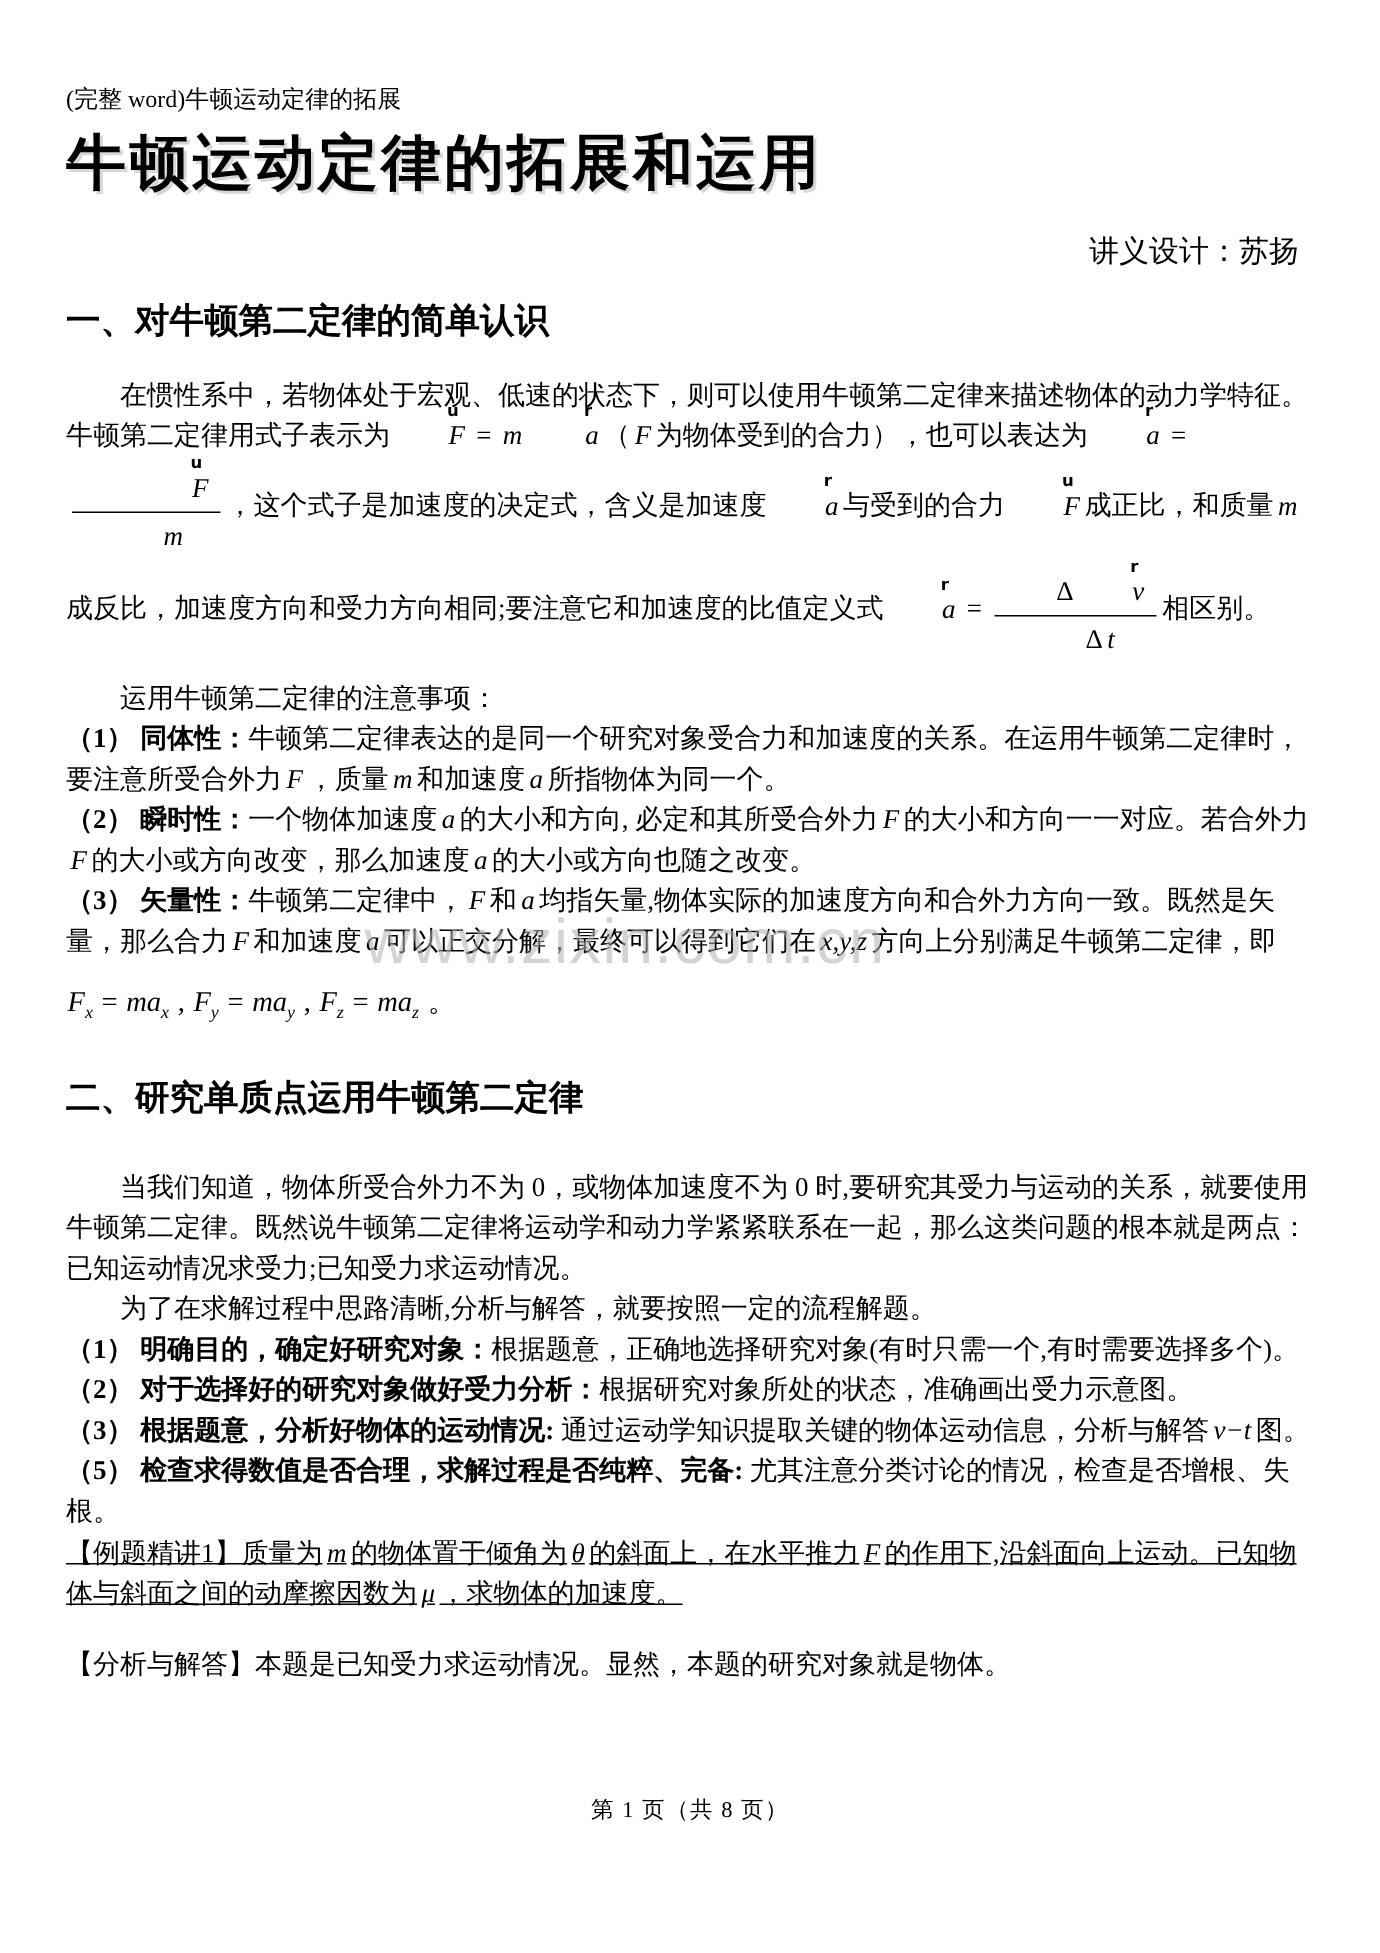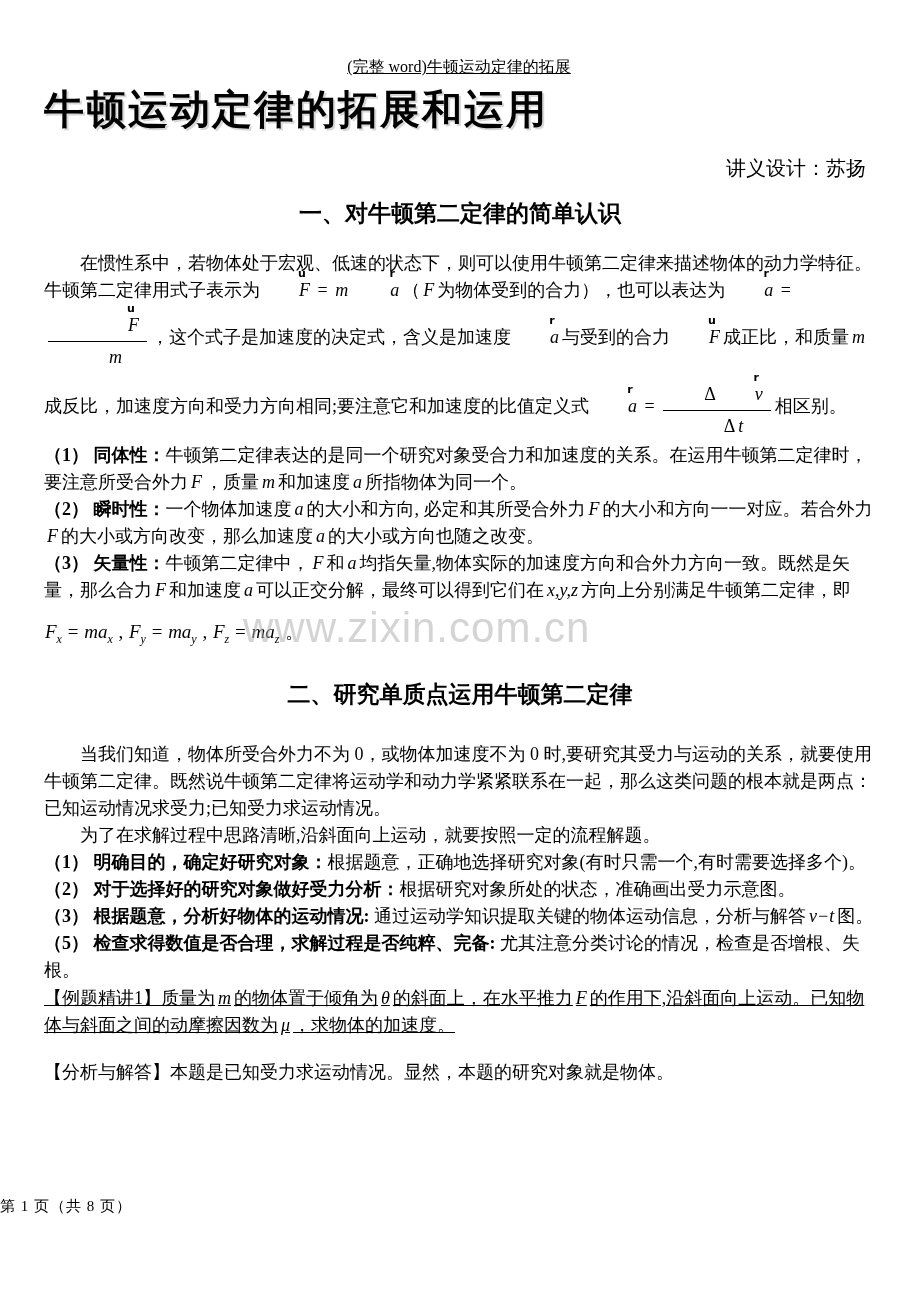--- a/index.html
+++ b/index.html
@@ -9,25 +9,24 @@
     width:920px;height:1302px;
     margin:0 auto;
     background:#ffffff;
     box-sizing:border-box;
     padding:56px 44px 0 44px;
     overflow:hidden;
     font-family:"Liberation Serif","DejaVu Serif",serif;
     color:#000;
   }
   .header-right{
-    text-align:center;
+    text-align:left;
     font-size:16px;
     line-height:22px;
     margin:0 2px 4px 0;
-    text-decoration:underline;
   }
   .doc-title{
     font-family:"Liberation Sans","DejaVu Sans",sans-serif;
     font-weight:900;
     font-size:40px;
     letter-spacing:2px;
     line-height:50px;
     margin:6px 0 12px 0;
     text-shadow:2px 2px 0 rgba(140,140,140,0.35);
   }
@@ -38,22 +37,22 @@
     margin:20px 10px 6px 0;
   }
   .doc-body{font-size:18px;line-height:27px;}
   .block{margin:0;}
   .h1{
     font-size:23px;
     font-weight:bold;
     line-height:32px;
     margin:24px 0 20px 0;
   }
-  .block[data-name="section-1-heading"]{margin-top:16px;text-align:center;}
-  .block[data-name="section-2-heading"]{margin-top:34px;margin-bottom:30px;text-align:center;}
+  .block[data-name="section-1-heading"]{margin-top:16px;}
+  .block[data-name="section-2-heading"]{margin-top:34px;margin-bottom:30px;}
   .p{margin:0;}
   .pi{text-indent:2em;margin:0;}
   .block[data-name="para-notes-intro"]{margin-top:10px;}
   .block[data-name="para-newton-formula"]{margin-top:2px;}
   .block[data-name="example-1"]{margin-top:1px;text-decoration:underline;}
   .block[data-name="analysis-1"]{margin-top:20px;}
   .fm{margin:14px 0 10px 0;font-size:19px;}
   .seg-n{font-style:normal;}
   .seg-b{font-weight:bold;}
   .seg-v{
@@ -91,20 +90,21 @@
     font-family:"Liberation Serif","DejaVu Serif",serif;
     font-style:italic;
     padding:0 1px;
     text-align:center;
   }
   .msub sub{font-size:12px;line-height:1;}
   .footer{
     position:absolute;
     left:0;right:0;
     bottom:86px;
+    text-align:center;
     font-size:15px;
     letter-spacing:1px;
   }
   .watermark{
     position:absolute;
     left:243px;
     top:604px;
     font-size:42px;
     font-family:"Liberation Sans","DejaVu Sans",sans-serif;
     color:rgba(176,176,176,0.55);
@@ -117,27 +117,28 @@
 </head>
 <body>
 
 <div class="page" data-name="document-page">
   <div class="header-right" data-name="page-header-text">(完整 word)牛顿运动定律的拓展</div>
   <div class="doc-title" data-name="document-title">牛顿运动定律的拓展和运用</div>
   <div class="byline" data-name="byline">讲义设计：苏扬</div>
   <div class="doc-body" data-name="document-body">
       <div class="block h1" data-name="section-1-heading"><span class="seg-n" data-name="text-segment">一、对牛顿第二定律的简单认识</span></div>
       <div class="block pi" data-name="para-newton-formula"><span class="seg-n" data-name="text-segment">在惯性系中，若物体处于宏观、低速的状态下，则可以使用牛顿第二定律来描述物体的动力学特征。牛顿第二定律用式子表示为</span><span class="vec" data-name="vector-symbol"><span class="mark" data-name="vector-arrow-mark">u</span>F</span><span class="seg-n" data-name="text-segment"> = </span><span class="seg-v" data-name="text-segment">m</span><span class="vec" data-name="vector-symbol"><span class="mark" data-name="vector-arrow-mark">r</span>a</span><span class="seg-n" data-name="text-segment">（</span><span class="seg-v" data-name="text-segment">F</span><span class="seg-n" data-name="text-segment">为物体受到的合力），也可以表达为</span><span class="vec" data-name="vector-symbol"><span class="mark" data-name="vector-arrow-mark">r</span>a</span><span class="seg-n" data-name="text-segment"> = </span><span class="frac" data-name="fraction"><span class="num" data-name="fraction-numerator"><span class="vec" data-name="vector-symbol"><span class="mark" data-name="vector-arrow-mark">u</span>F</span></span><span class="den" data-name="fraction-denominator"><span class="seg-v" data-name="text-segment">m</span></span></span><span class="seg-n" data-name="text-segment">，这个式子是加速度的决定式，含义是加速度</span><span class="vec" data-name="vector-symbol"><span class="mark" data-name="vector-arrow-mark">r</span>a</span><span class="seg-n" data-name="text-segment">与受到的合力</span><span class="vec" data-name="vector-symbol"><span class="mark" data-name="vector-arrow-mark">u</span>F</span><span class="seg-n" data-name="text-segment">成正比，和质量</span><span class="seg-v" data-name="text-segment">m</span><span class="seg-n" data-name="text-segment">成反比，加速度方向和受力方向相同;要注意它和加速度的比值定义式</span><span class="vec" data-name="vector-symbol"><span class="mark" data-name="vector-arrow-mark">r</span>a</span><span class="seg-n" data-name="text-segment"> = </span><span class="frac" data-name="fraction"><span class="num" data-name="fraction-numerator"><span class="seg-n" data-name="text-segment">Δ</span><span class="vec" data-name="vector-symbol"><span class="mark" data-name="vector-arrow-mark">r</span>v</span></span><span class="den" data-name="fraction-denominator"><span class="seg-n" data-name="text-segment">Δ</span><span class="seg-v" data-name="text-segment">t</span></span></span><span class="seg-n" data-name="text-segment">相区别。</span></div>
+      <div class="block pi" data-name="para-notes-intro"><span class="seg-n" data-name="text-segment">运用牛顿第二定律的注意事项：</span></div>
       <div class="block p" data-name="note-item-1"><span class="seg-b" data-name="text-segment">（1） </span><span class="seg-b" data-name="text-segment">同体性：</span><span class="seg-n" data-name="text-segment">牛顿第二定律表达的是同一个研究对象受合力和加速度的关系。在运用牛顿第二定律时，要注意所受合外力</span><span class="seg-v" data-name="text-segment">F</span><span class="seg-n" data-name="text-segment">，质量</span><span class="seg-v" data-name="text-segment">m</span><span class="seg-n" data-name="text-segment">和加速度</span><span class="seg-v" data-name="text-segment">a</span><span class="seg-n" data-name="text-segment">所指物体为同一个。</span></div>
       <div class="block p" data-name="note-item-2"><span class="seg-b" data-name="text-segment">（2） </span><span class="seg-b" data-name="text-segment">瞬时性：</span><span class="seg-n" data-name="text-segment">一个物体加速度</span><span class="seg-v" data-name="text-segment">a</span><span class="seg-n" data-name="text-segment">的大小和方向, 必定和其所受合外力</span><span class="seg-v" data-name="text-segment">F</span><span class="seg-n" data-name="text-segment">的大小和方向一一对应。若合外力</span><span class="seg-v" data-name="text-segment">F</span><span class="seg-n" data-name="text-segment">的大小或方向改变，那么加速度</span><span class="seg-v" data-name="text-segment">a</span><span class="seg-n" data-name="text-segment">的大小或方向也随之改变。</span></div>
       <div class="block p" data-name="note-item-3"><span class="seg-b" data-name="text-segment">（3） </span><span class="seg-b" data-name="text-segment">矢量性：</span><span class="seg-n" data-name="text-segment">牛顿第二定律中，</span><span class="seg-v" data-name="text-segment">F</span><span class="seg-n" data-name="text-segment">和</span><span class="seg-v" data-name="text-segment">a</span><span class="seg-n" data-name="text-segment">均指矢量,物体实际的加速度方向和合外力方向一致。既然是矢量，那么合力</span><span class="seg-v" data-name="text-segment">F</span><span class="seg-n" data-name="text-segment">和加速度</span><span class="seg-v" data-name="text-segment">a</span><span class="seg-n" data-name="text-segment">可以正交分解，最终可以得到它们在</span><span class="seg-v" data-name="text-segment">x,y,z</span><span class="seg-n" data-name="text-segment">方向上分别满足牛顿第二定律，即</span></div>
       <div class="block fm" data-name="formula-components"><span class="msub" data-name="subscript-term">F<sub>x</sub></span><span class="seg-n" data-name="text-segment"> = </span><span class="msub" data-name="subscript-term">ma<sub>x</sub></span><span class="seg-n" data-name="text-segment"> , </span><span class="msub" data-name="subscript-term">F<sub>y</sub></span><span class="seg-n" data-name="text-segment"> = </span><span class="msub" data-name="subscript-term">ma<sub>y</sub></span><span class="seg-n" data-name="text-segment"> , </span><span class="msub" data-name="subscript-term">F<sub>z</sub></span><span class="seg-n" data-name="text-segment"> = </span><span class="msub" data-name="subscript-term">ma<sub>z</sub></span><span class="seg-n" data-name="text-segment"> 。</span></div>
       <div class="block h1" data-name="section-2-heading"><span class="seg-n" data-name="text-segment">二、研究单质点运用牛顿第二定律</span></div>
       <div class="block pi" data-name="para-single-point"><span class="seg-n" data-name="text-segment">当我们知道，物体所受合外力不为 0，或物体加速度不为 0 时,要研究其受力与运动的关系，就要使用牛顿第二定律。既然说牛顿第二定律将运动学和动力学紧紧联系在一起，那么这类问题的根本就是两点：已知运动情况求受力;已知受力求运动情况。</span></div>
-      <div class="block pi" data-name="para-flow-intro"><span class="seg-n" data-name="text-segment">为了在求解过程中思路清晰,沿斜面向上运动，就要按照一定的流程解题。</span></div>
+      <div class="block pi" data-name="para-flow-intro"><span class="seg-n" data-name="text-segment">为了在求解过程中思路清晰,分析与解答，就要按照一定的流程解题。</span></div>
       <div class="block p" data-name="flow-step-1"><span class="seg-b" data-name="text-segment">（1） </span><span class="seg-b" data-name="text-segment">明确目的，确定好研究对象：</span><span class="seg-n" data-name="text-segment">根据题意，正确地选择研究对象(有时只需一个,有时需要选择多个)。</span></div>
       <div class="block p" data-name="flow-step-2"><span class="seg-b" data-name="text-segment">（2） </span><span class="seg-b" data-name="text-segment">对于选择好的研究对象做好受力分析：</span><span class="seg-n" data-name="text-segment">根据研究对象所处的状态，准确画出受力示意图。</span></div>
       <div class="block p" data-name="flow-step-3"><span class="seg-b" data-name="text-segment">（3） </span><span class="seg-b" data-name="text-segment">根据题意，分析好物体的运动情况:</span><span class="seg-n" data-name="text-segment"> 通过运动学知识提取关键的物体运动信息，分析与解答</span><span class="seg-v" data-name="text-segment">v−t</span><span class="seg-n" data-name="text-segment">图。</span></div>
       <div class="block p" data-name="flow-step-5"><span class="seg-b" data-name="text-segment">（5） </span><span class="seg-b" data-name="text-segment">检查求得数值是否合理，求解过程是否纯粹、完备:</span><span class="seg-n" data-name="text-segment"> 尤其注意分类讨论的情况，检查是否增根、失根。</span></div>
       <div class="block p" data-name="example-1"><span class="seg-n" data-name="text-segment">【例题精讲1】质量为</span><span class="seg-v" data-name="text-segment">m</span><span class="seg-n" data-name="text-segment">的物体置于倾角为</span><span class="seg-v" data-name="text-segment">θ</span><span class="seg-n" data-name="text-segment">的斜面上，在水平推力</span><span class="seg-v" data-name="text-segment">F</span><span class="seg-n" data-name="text-segment">的作用下,沿斜面向上运动。已知物体与斜面之间的动摩擦因数为</span><span class="seg-v" data-name="text-segment">μ</span><span class="seg-n" data-name="text-segment">，求物体的加速度。</span></div>
       <div class="block p" data-name="analysis-1"><span class="seg-n" data-name="text-segment">【分析与解答】本题是已知受力求运动情况。显然，本题的研究对象就是物体。</span></div>
     </div>
   <div class="footer" data-name="page-number">第 1 页（共 8 页）</div>
   <div class="watermark" data-name="watermark">www.zixin.com.cn</div>
 </div>

